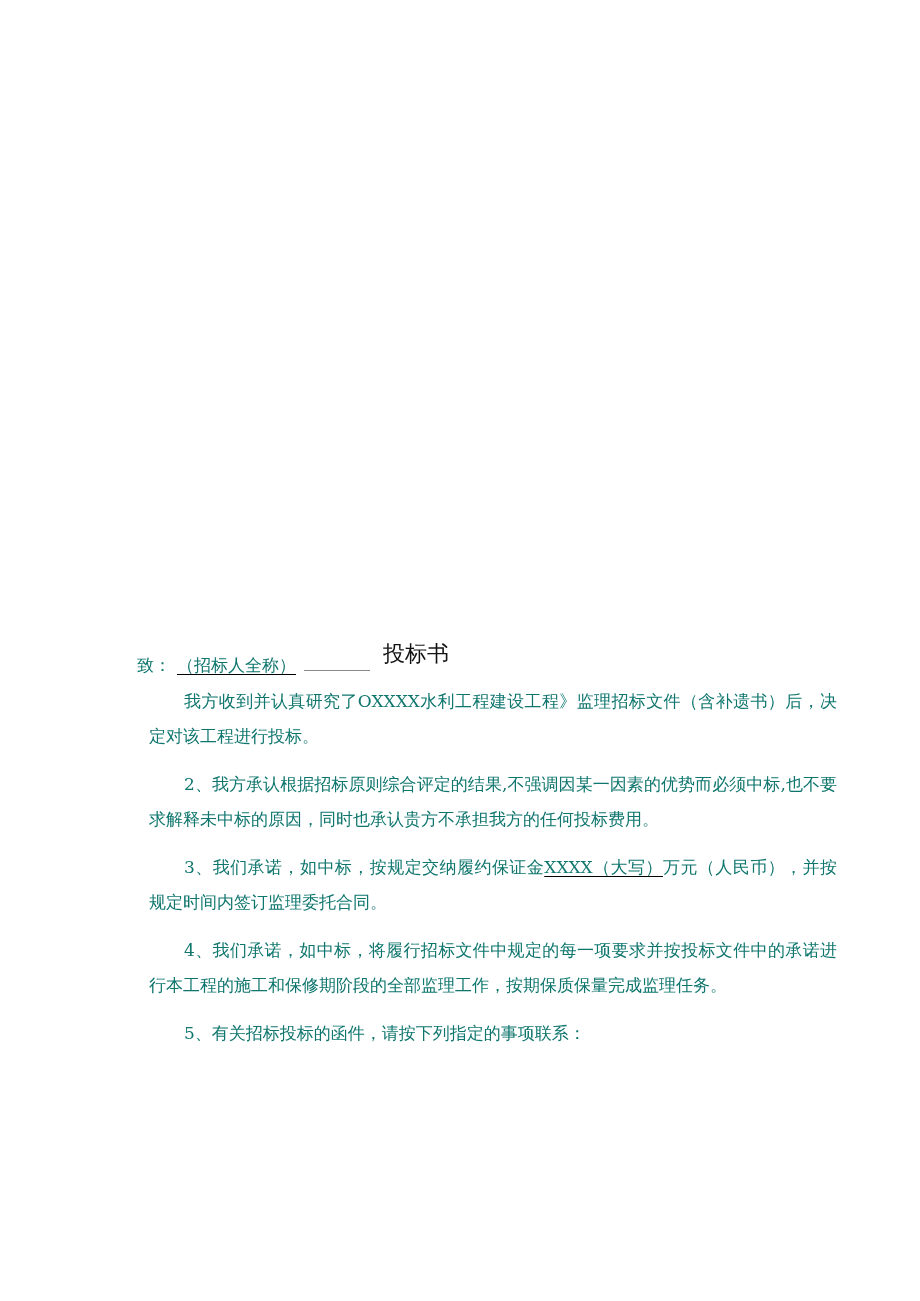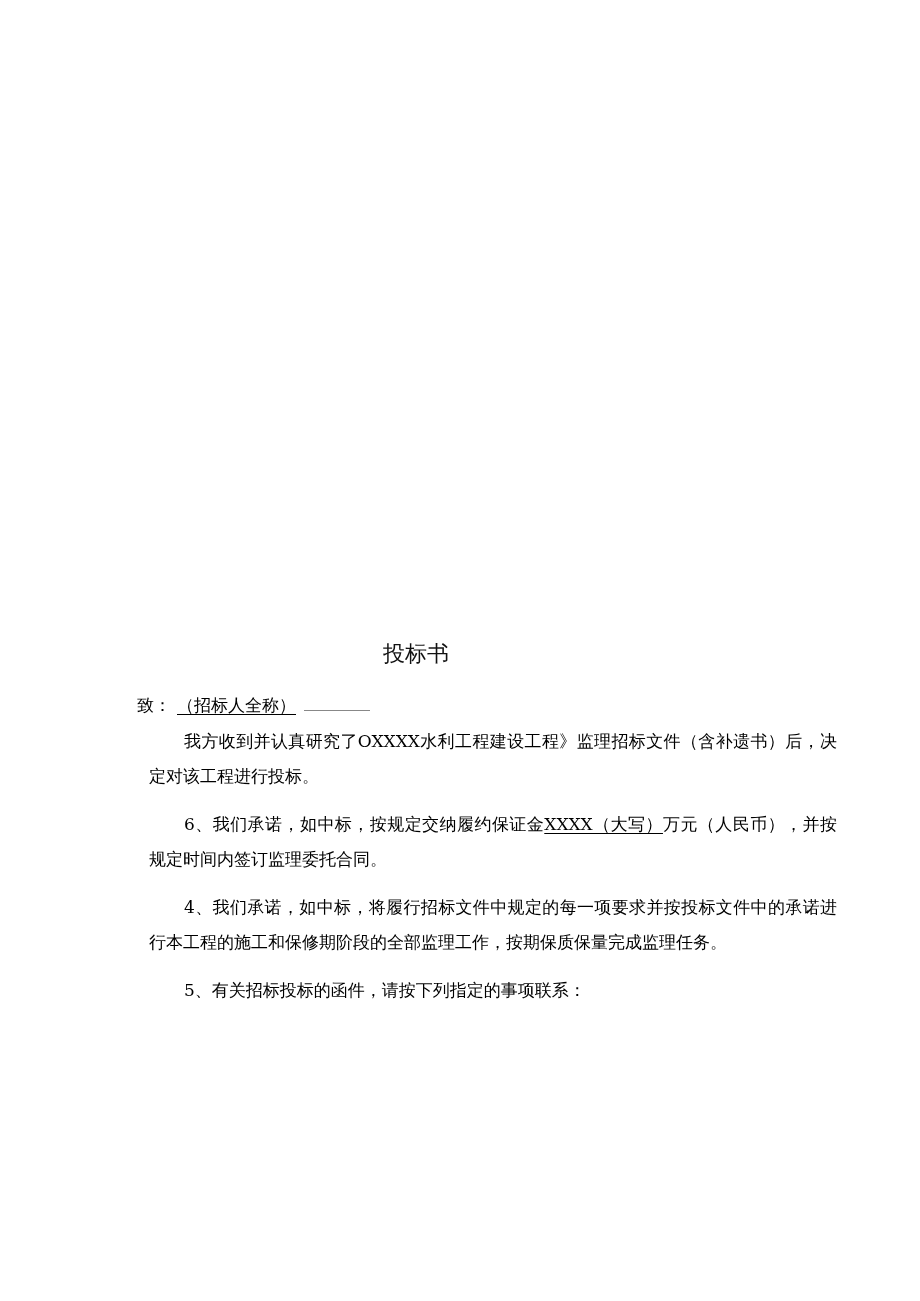--- a/index.html
+++ b/index.html
@@ -42,26 +42,26 @@
       font-size: 22px;
       line-height: 30px;
       white-space: nowrap;
       margin: 0;
       font-weight: normal;
       color: #111;
     }
     .body-block {
       position: absolute;
       left: 137px;
-      top: 688px;
+      top: 648px;
       width: 712px;
       font-size: 17px;
       line-height: 35.5px;
       text-align: justify;
-      color: #000000;
+      color: #0f766e;
     }
     .addressee {
       margin: 0;
       white-space: nowrap;
     }
     .addressee .ul {
       text-decoration: underline;
       text-decoration-color: #000;
       text-underline-offset: 3px;
       margin-left: 6px;
@@ -93,21 +93,22 @@
 
   <h2 class="doc-subtitle">投标书</h2>
 
   <div class="body-block">
 
     <p class="addressee"><span>致：</span><span class="ul">（招标人全称）</span><span class="blank"></span></p>
 
     <p class="para">我方收到并认真研究了OXXXX水利工程建设工程》监理招标文件（含补遗书）后，决定对该工程进行投标。</p>
 
 
+    <p class="para">2、我方承认根据招标原则综合评定的结果,不强调因某一因素的优势而必须中标,也不要求解释未中标的原因，同时也承认贵方不承担我方的任何投标费用。</p>
 
-    <p class="para"><span>6、我们承诺，如中标，按规定交纳履约保证金</span><span class="amount-ul">XXXX（大写）</span><span>万元（人民币），并按规定时间内签订监理委托合同。</span></p>
+    <p class="para"><span>3、我们承诺，如中标，按规定交纳履约保证金</span><span class="amount-ul">XXXX（大写）</span><span>万元（人民币），并按规定时间内签订监理委托合同。</span></p>
 
     <p class="para">4、我们承诺，如中标，将履行招标文件中规定的每一项要求并按投标文件中的承诺进行本工程的施工和保修期阶段的全部监理工作，按期保质保量完成监理任务。</p>
 
     <p class="para">5、有关招标投标的函件，请按下列指定的事项联系：</p>
 
   </div>
 </div>
 
 </body></html>

